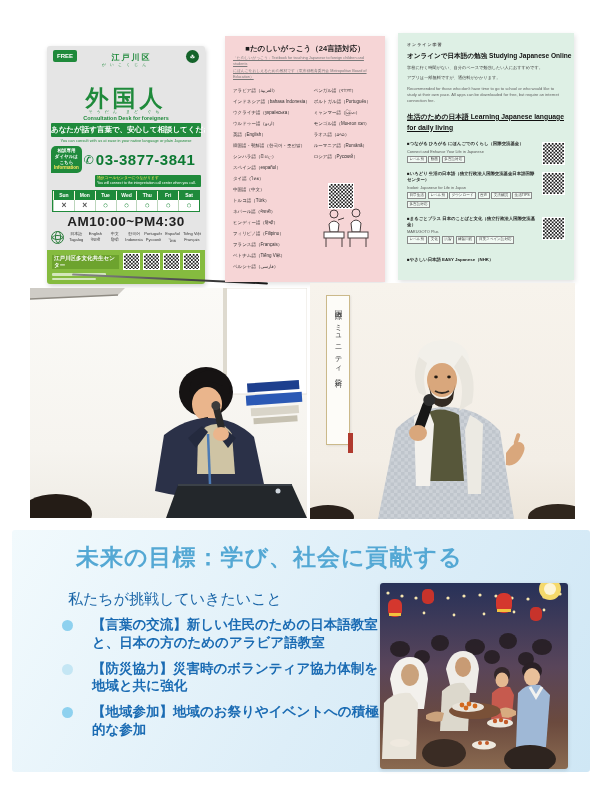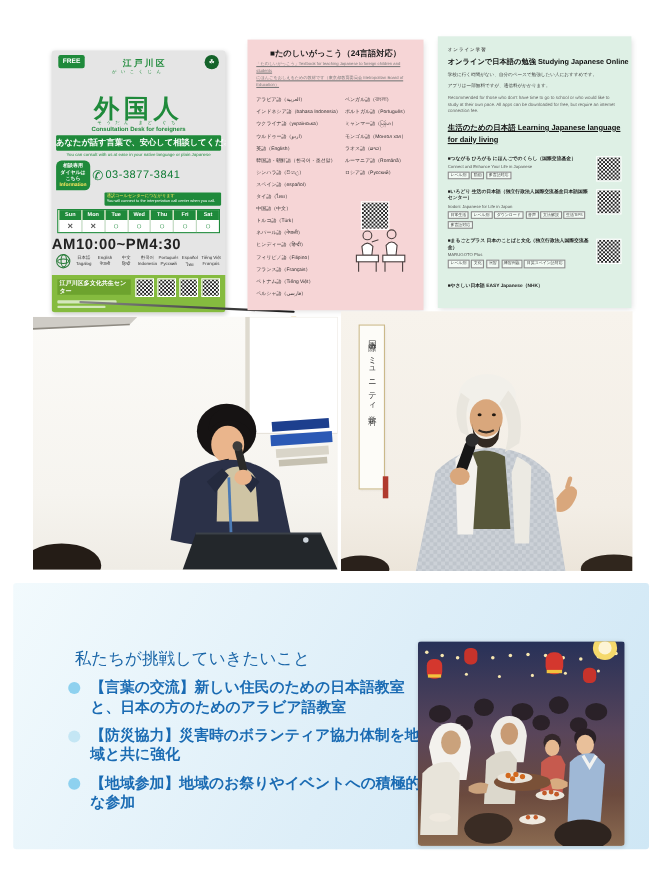--- a/index.html
+++ b/index.html
@@ -14,30 +14,30 @@
   .f1-logo{width:13px;height:13px;border-radius:50%;background:#14632a;color:#fff;font-size:6px;display:flex;align-items:center;justify-content:center;}
   .f1-furi{text-align:center;color:#1f8a3b;font-size:4px;letter-spacing:4px;line-height:1;}
   .f1-title{text-align:center;color:#1f8a3b;font-weight:bold;font-size:23px;line-height:1.02;letter-spacing:4px;margin-top:20px;}
   .f1-sub{text-align:center;color:#1f8a3b;font-size:5.5px;font-weight:bold;margin-top:1px;}
   .f1-banner{background:#1f8a3b;color:#fff;font-size:7.5px;font-weight:bold;text-align:center;padding:2px 0;margin:2px 4px 0 4px;border-radius:1px;white-space:nowrap;}
   .f1-banner-en{color:#1f8a3b;font-size:4px;text-align:center;margin-top:1px;white-space:nowrap;}
   .f1-phone{display:flex;align-items:center;gap:2px;margin:3px 4px 0 4px;}
   .dial-badge{background:#1f8a3b;color:#fff;font-size:4.5px;font-weight:bold;text-align:center;padding:2px 3px;border-radius:5px 5px 5px 0;line-height:1.25;flex:none;}
   .dial-badge .en{color:#ffe95e;}
   .phone-icon{color:#0d7a33;font-size:12px;line-height:1;}
-  .phone-number{color:#0d7a33;font-weight:normal;font-size:10px;letter-spacing:.5px;white-space:nowrap;}
+  .phone-number{color:#0d7a33;font-weight:bold;font-size:15px;letter-spacing:.5px;white-space:nowrap;}
   .f1-note{margin:2px 4px 0 48px;background:#1f8a3b;border-radius:1px;padding:1px 2px;line-height:1.3;}
   .f1-note .jp{color:#ffe95e;font-size:3.8px;}
   .f1-note .en{color:#fff;font-size:3.6px;}
   .f1-table{display:grid;grid-template-columns:repeat(7,1fr);margin:3px 5px 0 5px;border:1px solid #1f8a3b;background:#fff;}
   .f1-table .hd{background:#1f8a3b;color:#fff;font-size:5px;font-weight:bold;text-align:center;padding:1.5px 0;border-left:1px solid #fcf7e0;}
   .f1-table .mk{font-size:8.5px;font-weight:bold;text-align:center;padding:0.5px 0;border-left:1px solid #bcd6bc;}
   .f1-table .mk.no{color:#555;}
   .f1-table .mk.yes{color:#1f8a3b;}
-  .f1-hours{text-align:left;font-size:13.5px;font-weight:bold;color:#222;margin-top:2px;letter-spacing:.5px;}
+  .f1-hours{text-align:center;font-size:13.5px;font-weight:bold;color:#222;margin-top:2px;letter-spacing:.5px;}
   .f1-langs{display:flex;align-items:center;gap:3px;margin:2px 4px 0 4px;}
   .globe{flex:none;width:11px;height:11px;border:1.3px solid #2b7d3c;border-radius:50%;position:relative;}
   .globe:before,.globe:after{content:"";position:absolute;border:0.8px solid #2b7d3c;border-radius:50%;}
   .globe:before{left:2.5px;top:-0.5px;width:4px;height:9.5px;}
   .globe:after{left:-0.5px;top:3px;width:9.5px;height:3px;}
   .f1-lang-grid{display:grid;grid-template-columns:repeat(7,1fr);gap:1px 1px;flex:1;}
   .f1-lang-grid .lg{font-size:4px;color:#333;text-align:center;white-space:nowrap;overflow:hidden;}
   .f1-footer{position:absolute;left:0;right:0;bottom:0;height:34px;background:#85bb3f;display:flex;gap:4px;padding:3px 5px;box-sizing:border-box;}
   .f1-footer-left{flex:1;overflow:hidden;}
   .f1-footer-name{color:#fff;font-size:5.5px;font-weight:bold;background:#6da32e;display:inline-block;padding:0 2px;}
@@ -82,21 +82,21 @@
   .photo-right{left:310px;top:283px;width:265px;height:236px;background:linear-gradient(180deg,#f7f3ec 0%,#f3eee6 75%,#ece5da 100%);}
   .banner-vert{position:absolute;left:16px;top:12px;width:24px;height:150px;background:#fdfcf8;border:1px solid #cbb98a;box-shadow:1px 1px 2px rgba(0,0,0,.08);display:flex;justify-content:center;padding-top:8px;box-sizing:border-box;}
   .banner-vert span{writing-mode:vertical-rl;font-size:7.5px;color:#3a3a3a;letter-spacing:2px;}
   .photo-festival{left:380px;top:583px;width:188px;height:186px;border-radius:3px;box-shadow:0 1px 4px rgba(0,0,0,.15);}
 
   
   .goals-panel{left:12px;top:530px;width:578px;height:242px;background:linear-gradient(120deg,#f2fafd 0%,#ddeef8 55%,#cfe7f5 100%);border-radius:3px;}
   .goals-title{position:absolute;left:64px;top:12px;font-size:23px;font-weight:bold;color:#54a8d4;letter-spacing:1px;}
   .goals-subtitle{position:absolute;left:56px;top:60px;font-size:15px;font-weight:normal;color:#1b66a8;}
   .goals-list{position:absolute;left:50px;top:86px;width:322px;list-style:none;margin:0;padding:0;}
-  .goals-list li{display:flex;gap:9px;margin-bottom:8px;}
+  .goals-list li{display:flex;gap:19px;margin-bottom:8px;}
   .bullet-marker{flex:none;width:11px;height:11px;border-radius:50%;background:#8ed1ef;margin-top:4px;}
   .bullet-marker.faded{background:#c4e6f4;}
   .bullet-text{font-size:13.5px;font-weight:bold;color:#1a6bb3;line-height:1.32;}
 </style>
 </head>
 <body>
 
 <div class="abs flyer1">
   <div class="f1-head">
     <div class="free-badge">FREE</div>
@@ -347,20 +347,21 @@
     </g>
     <ellipse cx="108" cy="150" rx="9" ry="8" fill="#d9a77c"></ellipse>
     <path d="M196,170 q10,-14 16,-10 q6,4 -2,16 q-6,8 -14,6 z" fill="#d9a77c"></path>
     <rect x="205" y="150" width="4" height="12" rx="2" fill="#d9a77c" transform="rotate(18 207 156)"></rect>
     <ellipse cx="18" cy="234" rx="26" ry="12" fill="#2a211b"></ellipse>
     <ellipse cx="248" cy="234" rx="30" ry="13" fill="#30261d"></ellipse>
   </svg>
 </div>
 
 <div class="abs goals-panel">
+  <div class="goals-title">未来の目標：学び、社会に貢献する</div>
   <div class="goals-subtitle">私たちが挑戦していきたいこと</div>
   <ul class="goals-list" id="goals-list">
       <li>
         <span class="bullet-marker"></span>
         <span class="bullet-text">【言葉の交流】新しい住民のための日本語教室と、日本の方のためのアラビア語教室</span>
       </li>
       <li>
         <span class="bullet-marker faded"></span>
         <span class="bullet-text">【防災協力】災害時のボランティア協力体制を地域と共に強化</span>
       </li>

